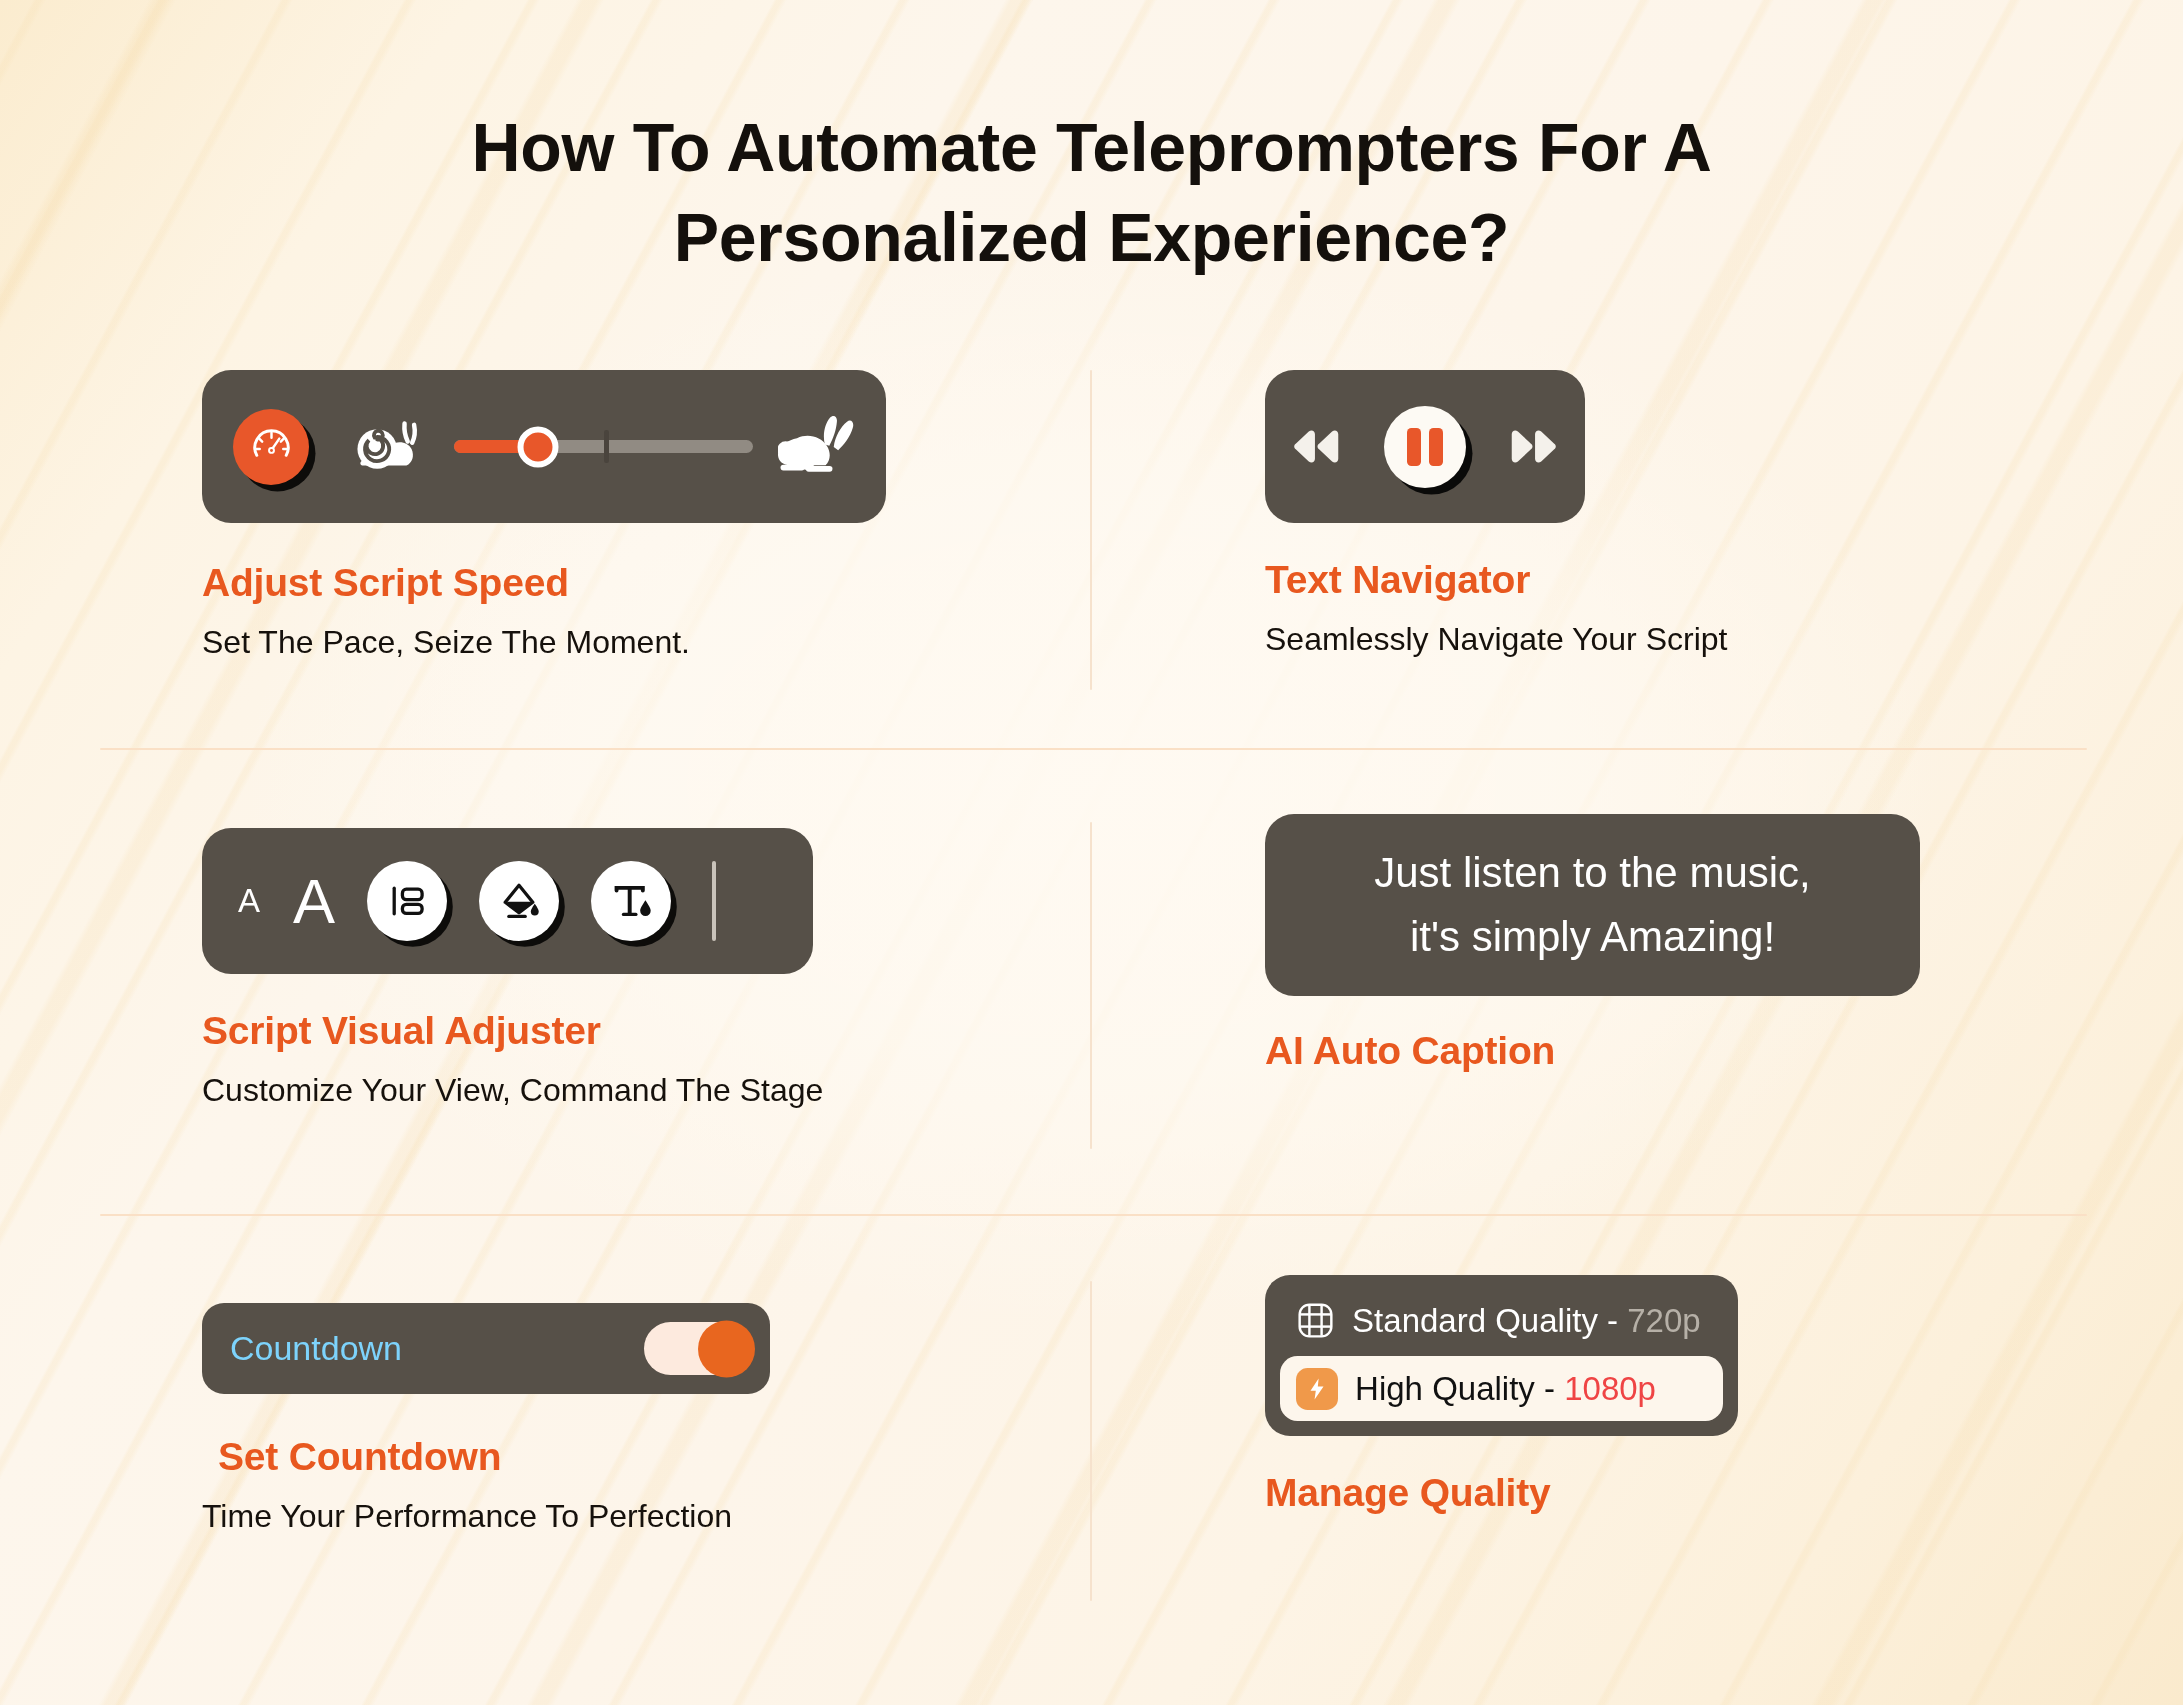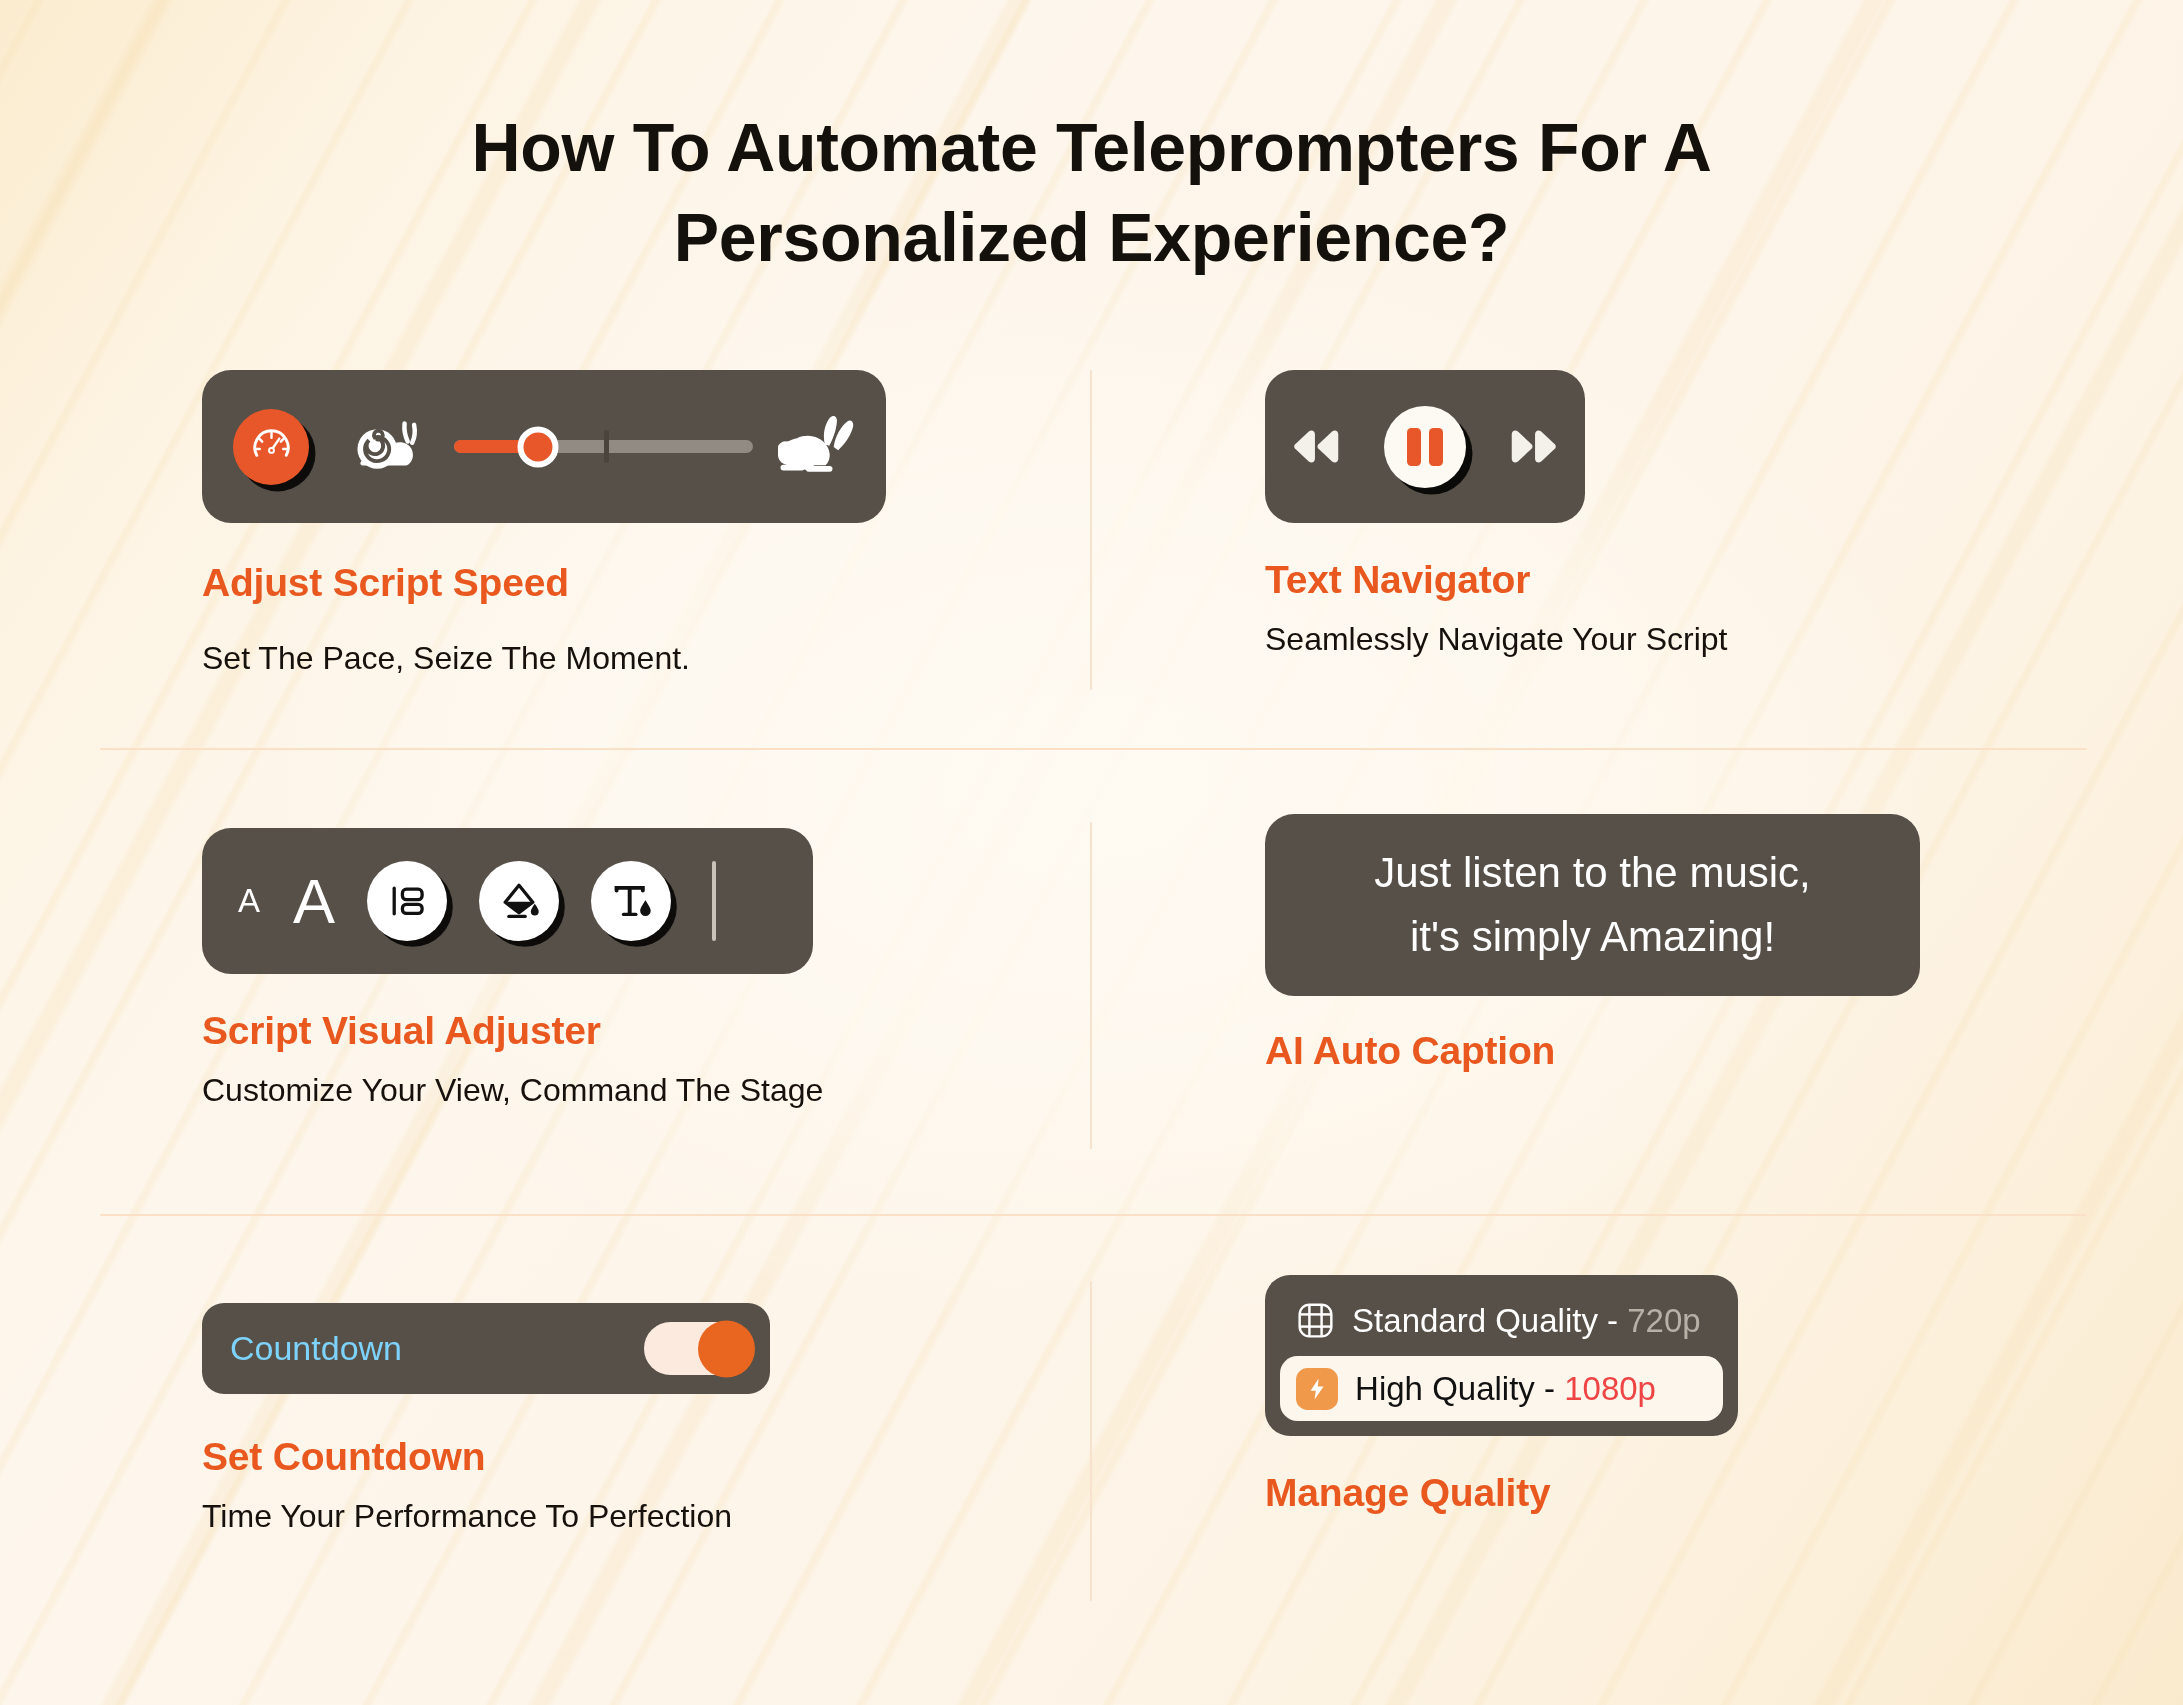--- a/index.html
+++ b/index.html
@@ -375,21 +375,21 @@
           <path d="M88 50 c2 -17 11 -32 21 -40 c6 -5 12 1 9 10 c-4 14 -14 27 -23 35 z" fill="#ffffff"></path>
           <path d="M30 36 c18 -8 38 -2 47 12 c7 11 6 23 -2 31 l-56 0 c-14 0 -22 -11 -18 -23 c3 -10 15 -17 29 -20 z" fill="#ffffff"></path>
           <circle cx="12" cy="54" r="13" fill="#ffffff"></circle>
           <path d="M44 60 c4 14 14 24 28 26 l-30 0 c-6 -7 -6 -18 2 -26 z" fill="#ffffff"></path>
           <rect x="4" y="78" width="38" height="9" rx="4.5" fill="#ffffff"></rect>
           <rect x="44" y="80" width="42" height="9" rx="4.5" fill="#ffffff"></rect>
         </svg>
       </div>
     </div>
     <div class="cell-title" style="margin-top:38px;">Adjust Script Speed</div>
-    <div class="cell-sub" style="margin-top:35px;">Set The Pace, Seize The Moment.</div>
+    <div class="cell-sub" style="margin-top:19px;">Set The Pace, Seize The Moment.</div>
   </div>
 
   <div class="cell" style="left:1265px; top:370px; width:713px;">
     <div class="widget-wrap">
       <div id="nav-panel" class="dark-panel">
         <svg class="nav-arrow" viewBox="0 0 70 48" aria-hidden="true">
           <path d="M32 6 c0 -5 -5 -7 -9 -4 L4 20 c-3 2 -3 6 0 8 l19 18 c4 3 9 1 9 -4 z" fill="#f4f1eb"></path>
           <path d="M66 6 c0 -5 -5 -7 -9 -4 L38 20 c-3 2 -3 6 0 8 l19 18 c4 3 9 1 9 -4 z" fill="#f4f1eb"></path>
         </svg>
 
@@ -460,21 +460,21 @@
 
   <div class="cell" style="left:202px; top:1303px; width:713px;">
     <div class="widget-wrap">
       <div id="countdown-panel" class="dark-panel">
         <span id="countdown-label">Countdown</span>
         <div id="countdown-toggle">
           <div id="countdown-knob"></div>
         </div>
       </div>
     </div>
-    <div class="cell-title" style="margin-top:41px;">Set Countdown</div>
+    <div class="cell-title" style="margin-top:41px;margin-left:16px;">Set Countdown</div>
     <div class="cell-sub" style="margin-top:19px;">Time Your Performance To Perfection</div>
   </div>
 
   <div class="cell" style="left:1265px; top:1275px; width:713px;">
     <div class="widget-wrap">
       <div id="quality-panel">
 
         <div class="quality-row standard">
           <svg id="film-icon" viewBox="0 0 64 64" aria-hidden="true">
             <rect x="6" y="6" width="52" height="52" rx="16" fill="none" stroke="#ffffff" stroke-width="4"></rect>

